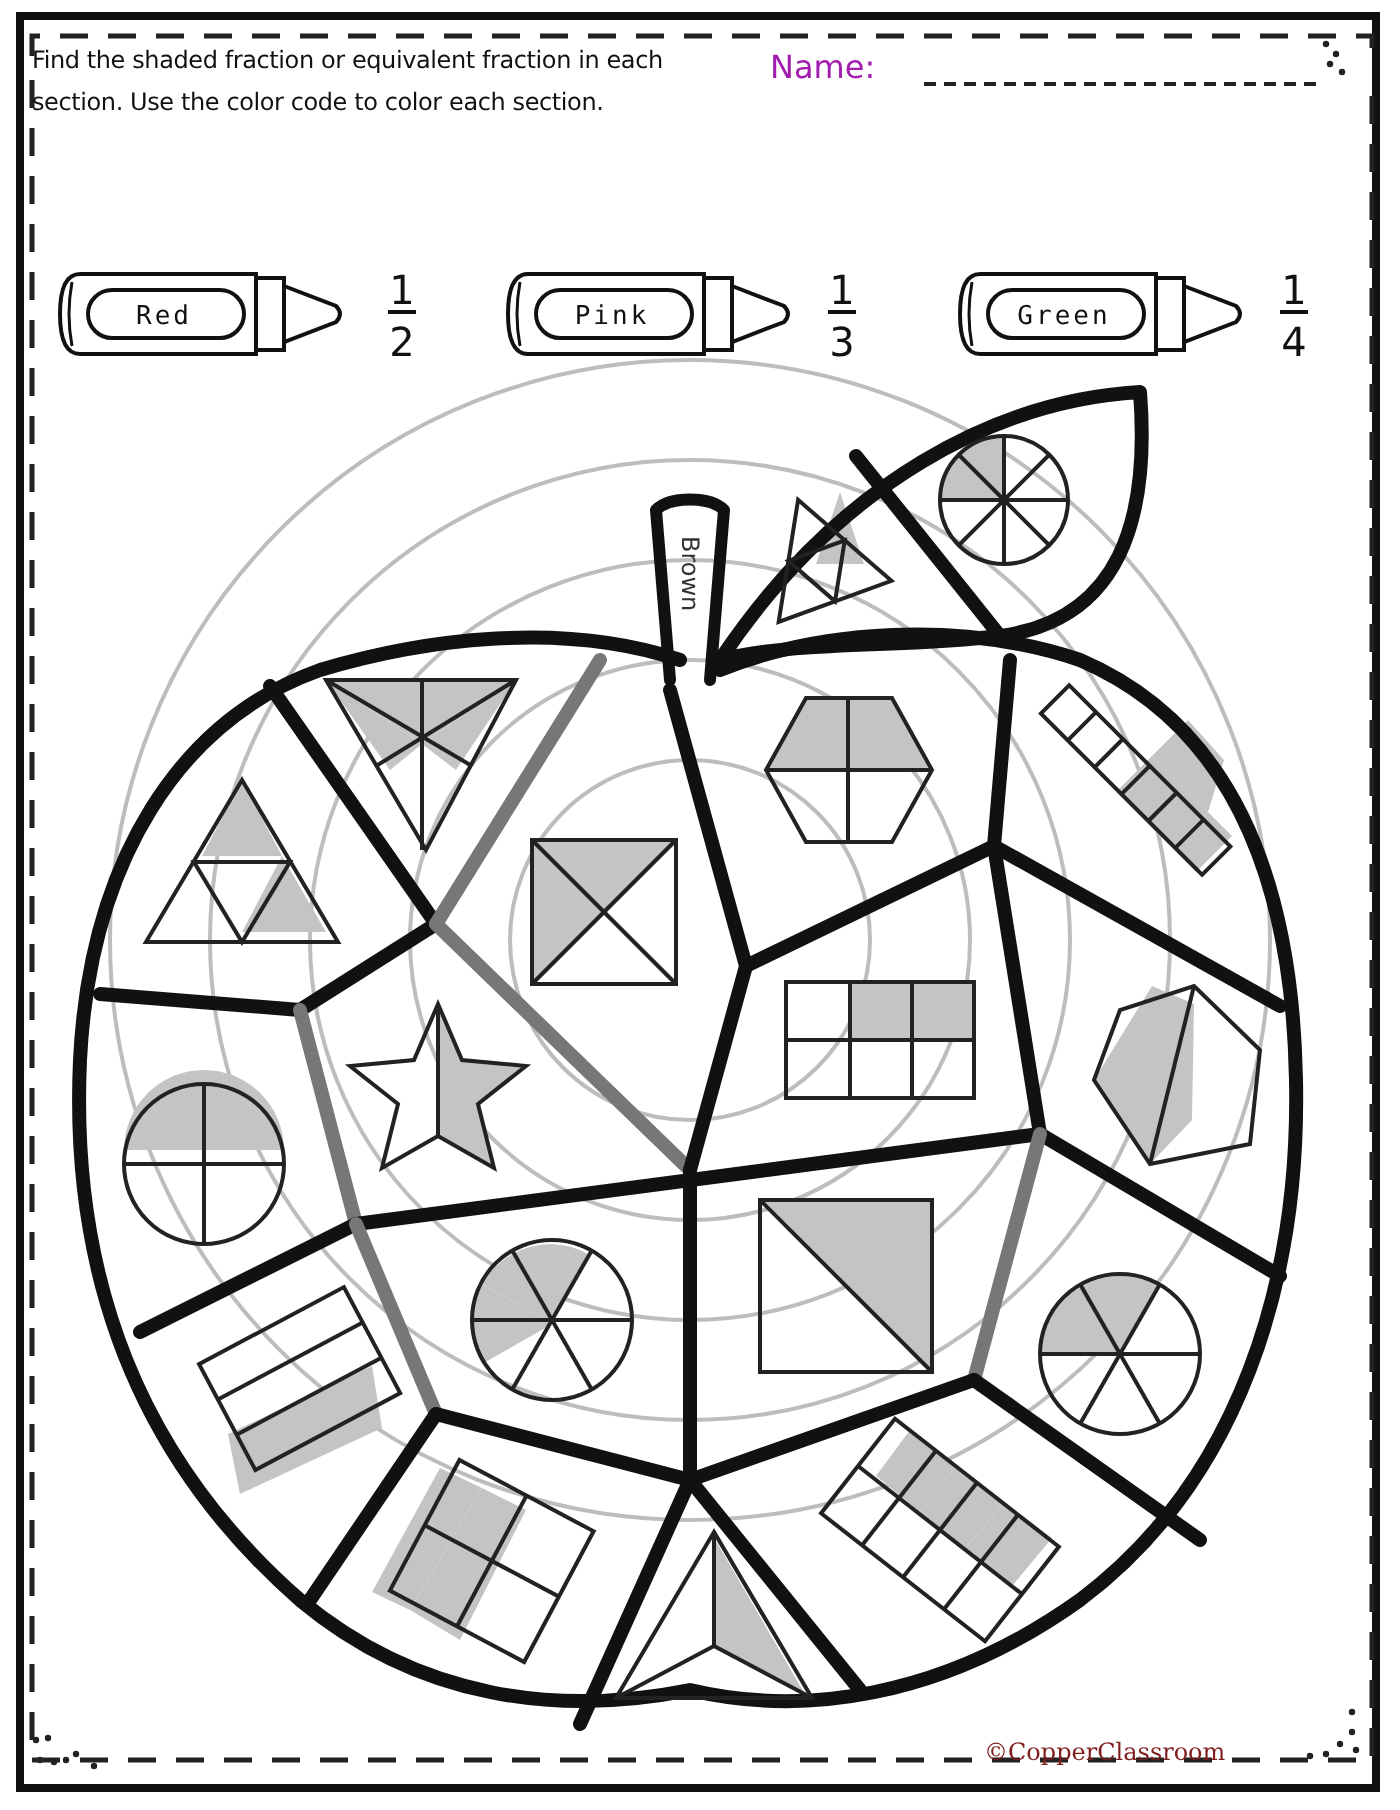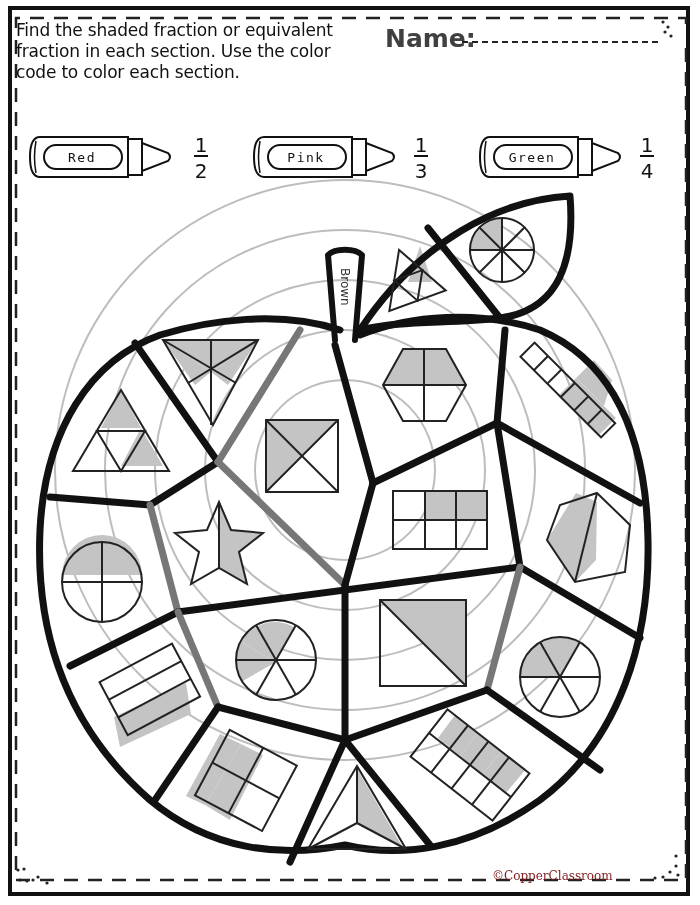--- a/index.html
+++ b/index.html
@@ -1,19 +1,19 @@
 <!DOCTYPE html>
 <html><head>
   <meta charset="utf-8">
   <style>
     html, body { margin: 0; padding: 0; background: #ffffff; }
     body { width: 700px; height: 905px; position: relative; overflow: hidden; font-family: "DejaVu Sans", sans-serif; color: #111; }
     .page-frame { position: absolute; left: 8px; top: 6px; width: 682px; height: 890px; border: 4px solid #111; box-sizing: border-box; }
-    .instructions { position: absolute; left: 16px; top: 20px; width: 340px; font-size: 17px; line-height: 21px; letter-spacing: -0.2px; color: #111; }
-    .name-label { position: absolute; left: 385px; top: 24px; font-size: 25px; color: #404040; font-weight: bold; }
+    .instructions { position: absolute; left: 16px; top: 20px; width: 340px; font-size: 12px; line-height: 21px; letter-spacing: -0.2px; color: #111; }
+    .name-label { position: absolute; left: 385px; top: 24px; font-size: 16px; color: #a21caf; }
     .name-line { position: absolute; left: 462px; top: 41px; width: 196px; border-bottom: 2px dashed #222; height: 0; }
     .art { position: absolute; left: 0; top: 0; }
     .crayon-text { font-family: "DejaVu Sans Mono", monospace; font-size: 13px; letter-spacing: 1.5px; fill: #111; }
     .frac-num { font-family: "DejaVu Sans", sans-serif; font-size: 20px; fill: #111; }
     .brown-text { font-family: "DejaVu Sans", sans-serif; font-size: 12px; fill: #333; }
     .copyright { position: absolute; left: 492px; top: 869px; font-family: "DejaVu Serif", serif; font-size: 12px; color: #7f1d1d; }
   </style>
 </head>
 <body>
 

